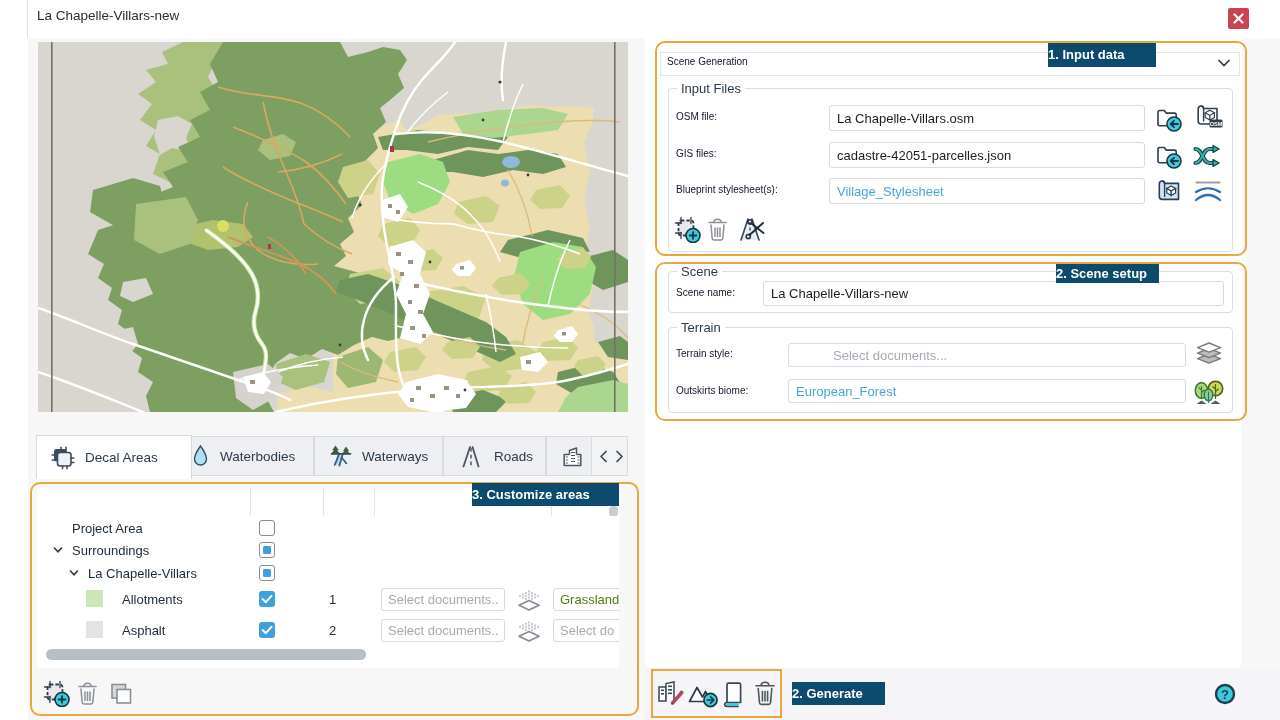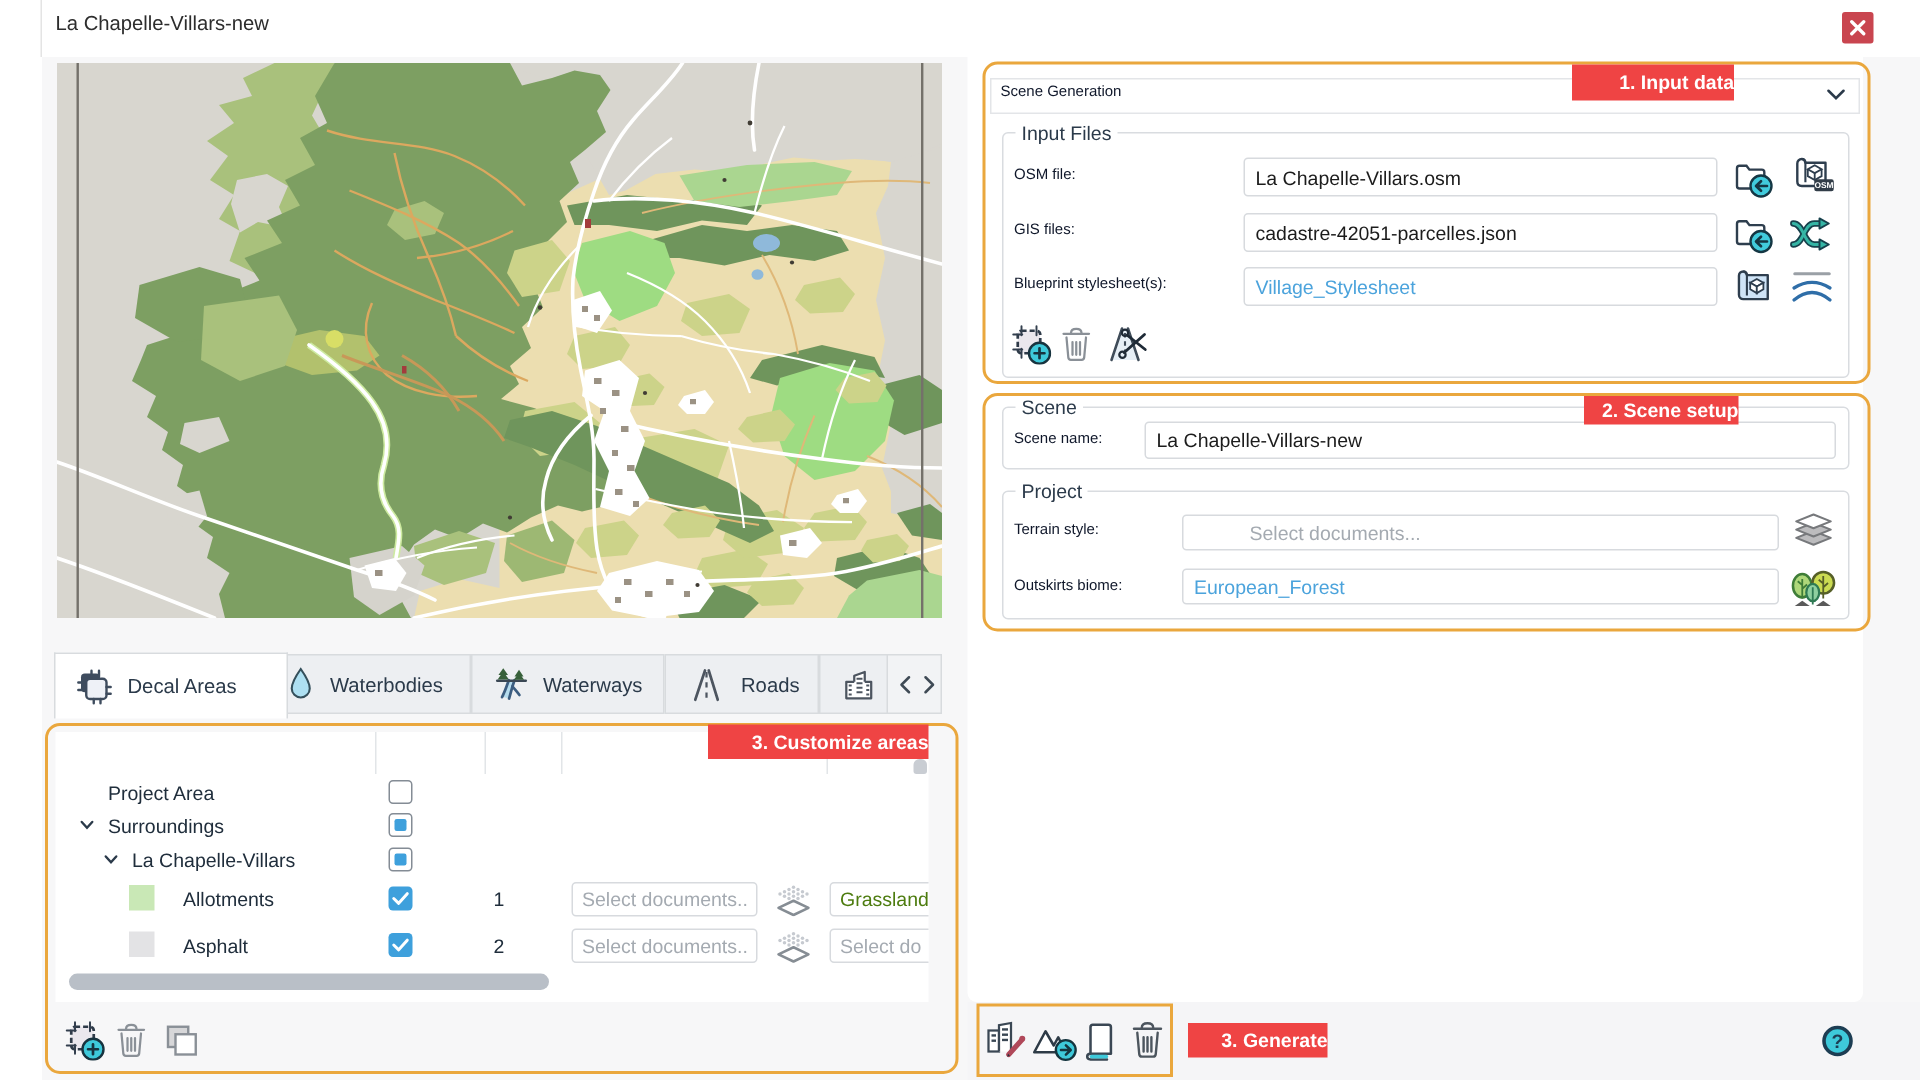--- a/index.html
+++ b/index.html
@@ -8,22 +8,22 @@
 #stage { position:absolute; left:0; top:0; width:1280px; height:720px; }
 .abs { position:absolute; }
 #contentbg { left:28px; top:38px; width:1252px; height:682px; background:#f7f7f8; }
 #titlebar { left:0; top:0; width:1280px; height:36px; background:#ffffff; }
 #titletext { left:37px; top:8px; font-size:13.5px; color:#2d2d2d; }
 #vline { left:27px; top:0; width:1px; height:38px; background:#e4e4e4; }
 #closebtn { left:1228px; top:8px; width:21px; height:21px; background:#c9454f; border-radius:2px; }
 #closebtn svg { position:absolute; left:5px; top:5px; }
 #rightpanel { left:645px; top:36px; width:597px; height:632px; background:#ffffff; border-radius:0 0 6px 6px; }
 .obox { border:2.5px solid #eaa73d; border-radius:10px; }
-.badge { background:#ef4444; color:#ffffff; font-weight:bold; font-size:13px;
-  text-align:right; line-height:23px; z-index:6; }
+.badge { background:#0c4a6e; color:#ffffff; font-weight:bold; font-size:13px;
+  text-align:left; line-height:23px; z-index:6; }
 .hdrbox { border:1px solid #e3e5e8; background:#fff; }
 .fieldset { border:1px solid #d9dce0; border-radius:4px; }
 .legend { position:absolute; top:-8px; background:#ffffff; padding:0 4px; font-size:13px; color:#2b3a4a; line-height:15px; }
 .lbl { font-size:10px; color:#0f172a; }
 .inp { background:#ffffff; border:1px solid #d7dade; border-radius:3px; font-size:13px;
   color:#1c1c1c; padding:0 7px; display:flex; align-items:center; white-space:nowrap; overflow:hidden; }
 .inp.blue { color:#4ba3dc; }
 .inp.ph { color:#a4aab1;padding-left:44px; }
 #map { left:38px; top:42px; width:590px; height:370px; }
 #tabs { left:36px; top:436px; width:592px; height:40px; }
@@ -505,21 +505,21 @@
   </div>
 
   <div class="abs obox" id="sec2box" style="left:655px; top:262px; width:592px; height:159px;"></div>
   <div class="abs badge" style="left:1056px; top:264px; width:103px; height:19px; line-height:19px;">2. Scene setup</div>
   <div class="abs fieldset" style="left:668px; top:271px; width:565px; height:42px;">
     <div class="legend" style="left:8px;">Scene</div>
   </div>
   <div class="abs lbl" style="left:676px; top:287px;">Scene name:</div>
   <div class="abs inp" style="left:763px; top:281px; width:461px; height:25px;">La Chapelle-Villars-new</div>
   <div class="abs fieldset" style="left:668px; top:327px; width:565px; height:86px;">
-    <div class="legend" style="left:8px;">Project</div>
+    <div class="legend" style="left:8px;">Terrain</div>
   </div>
   <div class="abs lbl" style="left:676px; top:348px;">Terrain style:</div>
   <div class="abs inp ph" style="left:788px; top:343px; width:398px; height:24px;">Select documents...</div>
   <div class="abs lbl" style="left:676px; top:385px;">Outskirts biome:</div>
   <div class="abs inp blue" style="left:788px; top:379px; width:398px; height:24px;text-align:right;">European_Forest</div>
   <div class="abs" id="icons-s2">
     <svg class="icb" style="left:1194px; top:341px;" width="30" height="28" viewBox="0 0 30 28">
       <g stroke-width="1.4" stroke-linejoin="round">
         <path d="M15 13 L26.5 17.6 L15 22.2 L3.5 17.6 Z" fill="#bcbcbe" stroke="#77797c"></path>
         <path d="M15 7.5 L26.5 12.1 L15 16.7 L3.5 12.1 Z" fill="#bcbcbe" stroke="#77797c"></path>
@@ -533,21 +533,21 @@
       <path d="M22.5 9 V24 M22.5 14 l-3-2.5 M22.5 16.5 l3.2-2.8" stroke="#565f28" stroke-width="1.2" fill="none"></path>
       <ellipse cx="15.5" cy="20" rx="4.3" ry="5.8" fill="#8fcf9f" stroke="#2f7a54" stroke-width="1.5"></ellipse>
       <path d="M15.5 16.5 V28" stroke="#2f7a54" stroke-width="1.2" fill="none"></path>
       <path d="M3.5 29 L8.5 25.5 L13.5 29 Z" fill="#5a5a5a"></path>
       <path d="M17.5 29 L22.5 25.5 L27.5 29 Z" fill="#5a5a5a"></path>
     </svg>
   </div>
 
   <div class="abs" id="botbar"></div>
   <div class="abs" id="genrect"></div>
-  <div class="abs badge" id="genbadge">3. Generate</div>
+  <div class="abs badge" id="genbadge">2. Generate</div>
   <div class="abs" id="icons-bot">
     <svg class="icb" style="left:655px; top:678px;" width="31" height="31" viewBox="0 0 31 31">
       <g fill="#ffffff" stroke="#3a4754" stroke-width="1.5">
         <rect x="4" y="9" width="7" height="14"></rect>
         <path d="M11 23 V5.5 l8-1.5 V23"></path>
       </g>
       <g fill="#3a4754">
         <rect x="6" y="11.5" width="3" height="1.6"></rect>
           <rect x="6" y="15" width="3" height="1.6"></rect>
         <rect x="13" y="7.5" width="4" height="1.6"></rect>

